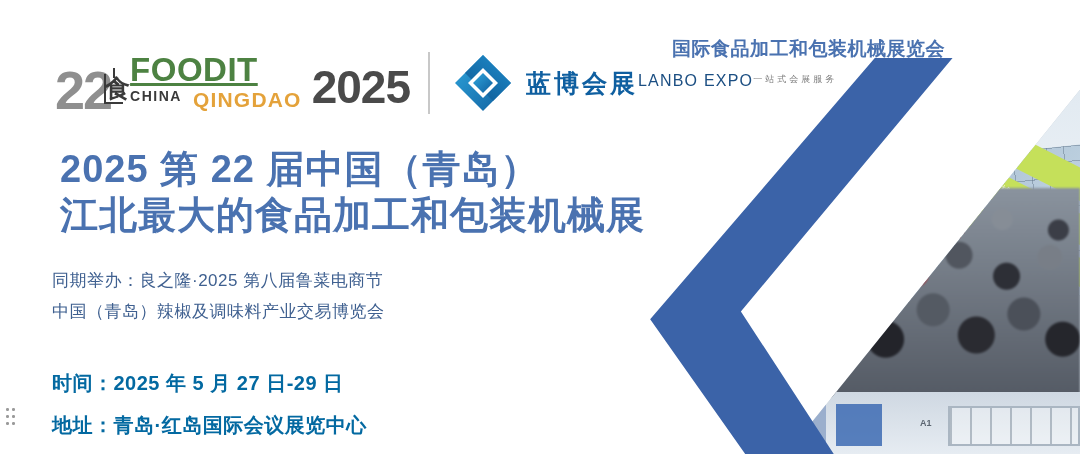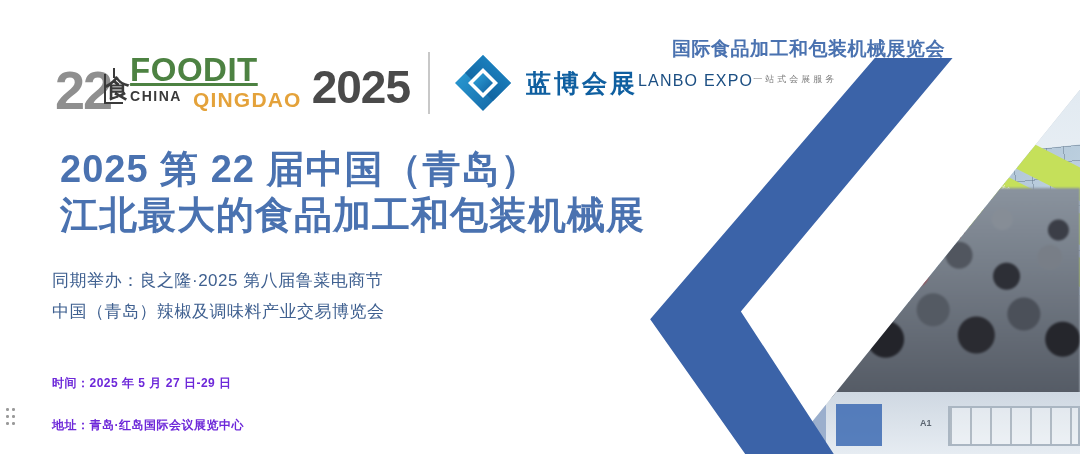--- a/index.html
+++ b/index.html
@@ -77,21 +77,21 @@
     font-size:38px; font-weight:bold; color:#4a72b0;
     letter-spacing:1px; line-height:46px; white-space:nowrap;
   }
   .sub-block { position:absolute; left:52px; top:265px; }
   .sub-line {
     font-size:17px; font-weight:normal; color:#3f6090;
     letter-spacing:0.5px; line-height:31px; white-space:nowrap;
   }
   .info-block { position:absolute; left:52px; top:362px; }
   .info-line {
-    font-size:12px; font-weight:bold; color:#6d28d9;
+    font-size:20px; font-weight:bold; color:#0369a1;
     letter-spacing:0.5px; line-height:42px; white-space:nowrap;
   }
 
   
   .tagline {
     position:absolute; left:672px; top:36px;
     font-size:19px; font-weight:bold; color:#4a72b0; letter-spacing:0.5px;
     white-space:nowrap;
   }
 

